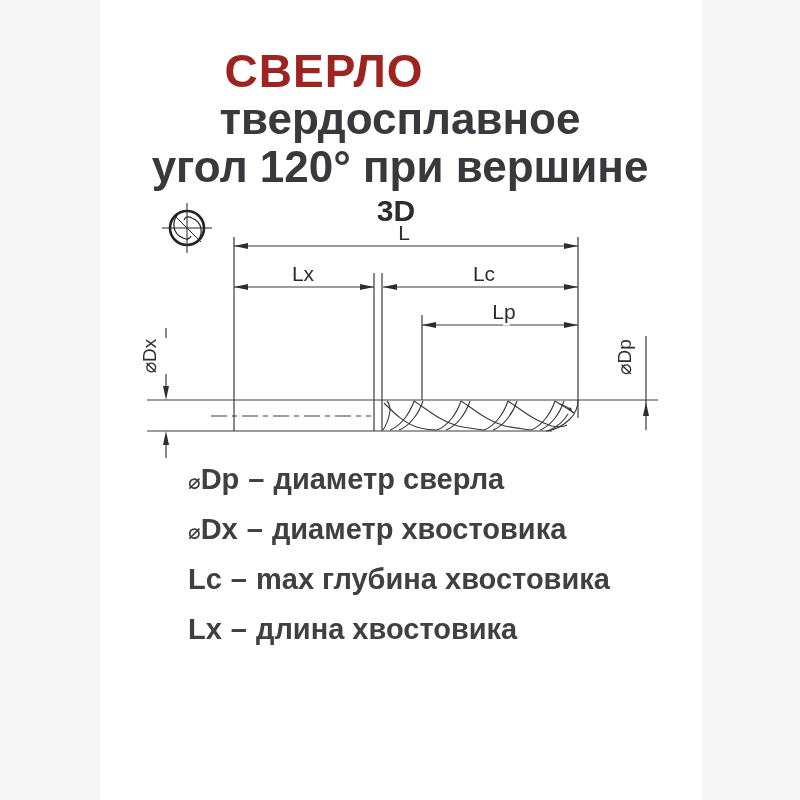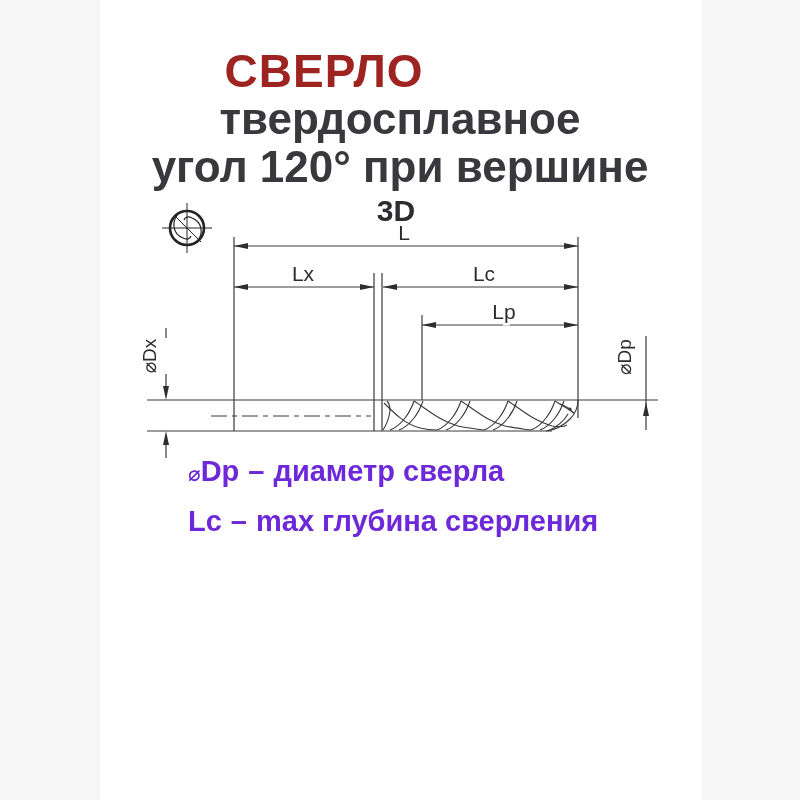--- a/index.html
+++ b/index.html
@@ -9,21 +9,21 @@
   .page-title{position:absolute;left:0;top:44px;width:648px;text-align:center;
               font-size:46px;font-weight:800;letter-spacing:1px;color:#9e2421;}
   .page-subtitle{position:absolute;left:0;top:95px;width:800px;text-align:center;
                  font-size:44px;line-height:48px;font-weight:600;color:#39393d;}
   svg.diagram{position:absolute;left:0;top:0;width:800px;height:800px;}
   svg.diagram text{font-family:"Liberation Sans","DejaVu Sans",sans-serif;fill:#2d2d2f;}
   .dimlabel{font-size:21px;paint-order:stroke;stroke:#ffffff;stroke-width:5px;}
   .dialabel{font-size:19px;paint-order:stroke;stroke:#ffffff;stroke-width:4px;}
   .viewlabel{font-size:30px;font-weight:700;fill:#1c1c1e;}
   .legend{position:absolute;left:188px;top:454px;}
-  .legend-row{height:50px;line-height:34px;font-size:29px;color:#6d28d9;white-space:nowrap;}
+  .legend-row{height:50px;line-height:50px;font-size:29px;color:#404040;white-space:nowrap;}
   .legend-row .sym{font-size:21px;font-weight:700;}
   .legend-row .lkey{font-weight:700;}
   .legend-row .dash{font-weight:700;margin:0 9px 0 9px;}
   .legend-row .desc{font-weight:600;}
 </style>
 </head>
 <body>
 
 <div class="canvas">
   <div class="content"></div>
@@ -114,16 +114,22 @@
     <text class="dimlabel" x="504" y="319" text-anchor="middle">Lp</text>
     <text class="dialabel" x="156" y="356" text-anchor="middle" transform="rotate(-90 156 356)">⌀Dx</text>
     <text class="dialabel" x="631" y="357" text-anchor="middle" transform="rotate(-90 631 357)">⌀Dp</text>
   </svg>
 
   <div class="legend">
     <div class="legend-row">
       <span class="lkey"><span class="sym">⌀</span><span>Dp</span></span><span class="dash">–</span><span class="desc">диаметр сверла</span>
     </div>
     <div class="legend-row">
-      <span class="lkey"><span class="sym"></span><span>Lc</span></span><span class="dash">–</span><span class="desc">max глубина сверления</span>
+      <span class="lkey"><span class="sym">⌀</span><span>Dx</span></span><span class="dash">–</span><span class="desc">диаметр хвостовика</span>
+    </div>
+    <div class="legend-row">
+      <span class="lkey"><span class="sym"></span><span>Lc</span></span><span class="dash">–</span><span class="desc">max глубина хвостовика</span>
+    </div>
+    <div class="legend-row">
+      <span class="lkey"><span class="sym"></span><span>Lx</span></span><span class="dash">–</span><span class="desc">длина хвостовика</span>
     </div>
   </div>
 </div>
 
 </body></html>

